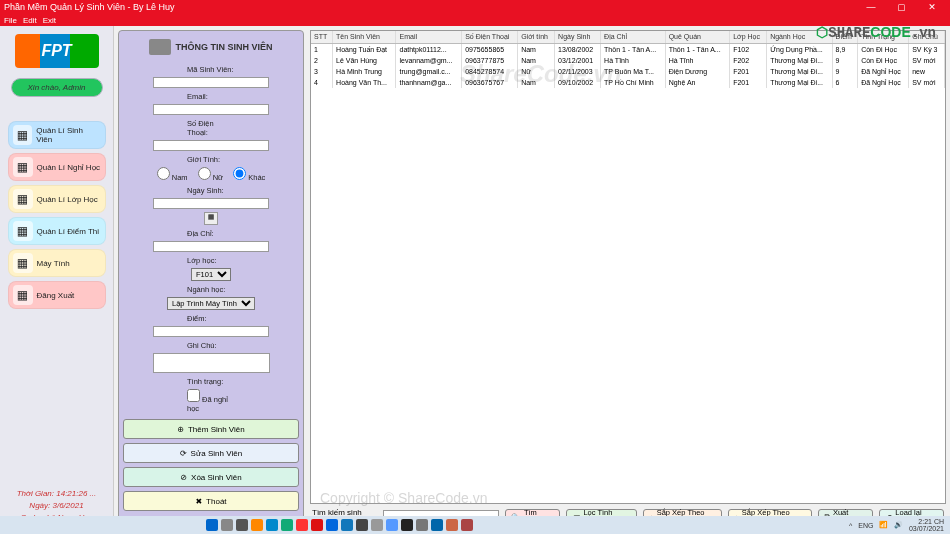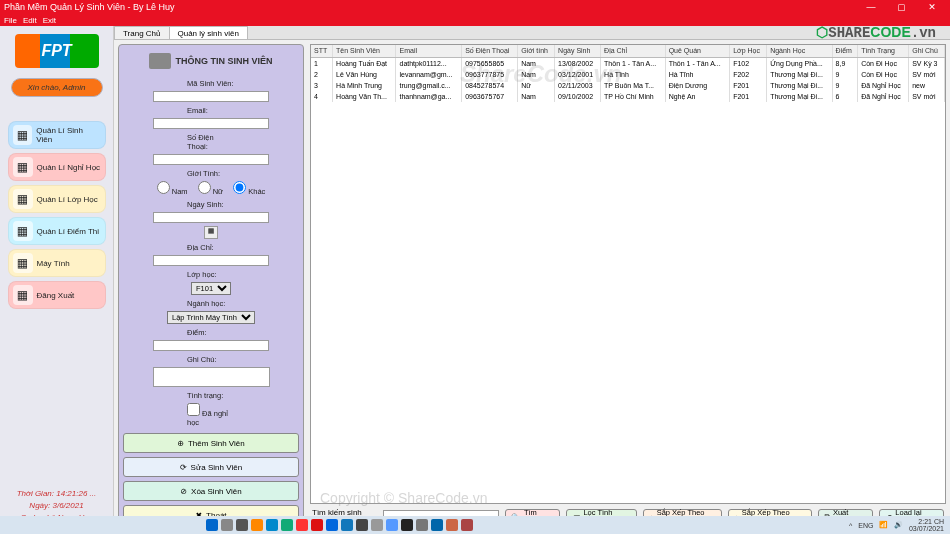--- a/index.html
+++ b/index.html
@@ -8,21 +8,21 @@
 .titlebar { height: 14px; background: #e81123; color: #fff; font-size: 9px; display: flex; align-items: center; padding: 0 4px; justify-content: space-between; }
 .titlebar .controls span { display: inline-block; width: 28px; text-align: center; font-size: 9px; }
 
 .menubar { height: 12px; background: #e81123; color: #fff; font-size: 8px; display: flex; align-items: center; gap: 6px; padding: 0 4px; }
 
 .app-body { display: flex; height: 508px; }
 
 
 .sidebar { width: 114px; background: #e8e8f0; border-right: 1px solid #ccc; display: flex; flex-direction: column; align-items: center; padding: 4px 8px; }
 .logo { width: 84px; height: 34px; background: linear-gradient(90deg,#f60 30%,#08c 30%,#08c 65%,#0a0 65%); border-radius: 4px; margin: 4px 0 10px; color: #fff; font-weight: bold; font-size: 16px; display: flex; align-items: center; justify-content: center; font-style: italic; }
-.greeting { width: 92px; background: #f97316; border: 1px solid #b0b0c0; border-radius: 10px; font-size: 8px; text-align: center; padding: 4px 0; margin-bottom: 20px; color: #333; font-style: italic; }
+.greeting { width: 92px; background: #22c55e; border: 1px solid #b0b0c0; border-radius: 10px; font-size: 8px; text-align: center; padding: 4px 0; margin-bottom: 20px; color: #333; font-style: italic; }
 .nav-btn { width: 98px; height: 28px; border-radius: 8px; margin: 4px 0; font-size: 8px; display: flex; align-items: center; padding: 0 4px; color: #222; border: 1px solid rgba(0,0,0,.05); gap: 4px; cursor: pointer; }
 .nav-btn .nicon { width: 20px; height: 20px; background: rgba(255,255,255,.6); border-radius: 4px; display: flex; align-items: center; justify-content: center; font-size: 12px; }
 .nb-blue { background: #bde3ff; } .nb-red { background: #ffc7c7; } .nb-yel { background: #fff2c7; } .nb-cyan { background: #c7f2ff; }
 .sidebar-footer { margin-top: auto; text-align: center; font-size: 8px; color: #c33; font-style: italic; line-height: 1.5; padding-bottom: 6px; }
 
 
 .main { flex: 1; display: flex; flex-direction: column; background: #f0f0f0; }
 .tabs { height: 14px; display: flex; background: #e4e4e4; border-bottom: 1px solid #bbb; }
 .tab { font-size: 8px; padding: 2px 8px; border: 1px solid #bbb; border-bottom: none; background: #f0f0f0; margin-right: -1px; cursor: pointer; }
 .tab.active { background: #fff; }
@@ -119,24 +119,20 @@
         </div>
       </div>
     <div class="sidebar-footer">
       <div>Thời Gian: 14:21:26 ...</div>
       <div>Ngày: 3/6/2021</div>
       <div>Coder: Lê Ngọc Huy</div>
     </div>
   </div>
 
   <div class="main">
-    <div class="tabs">
-      <div class="tab">Trang Chủ</div>
-      <div class="tab active">Quản lý sinh viên</div>
-    </div>
 
     <div class="content">
 
       <div class="form-panel">
         <div class="form-title">
           <span class="ficon"></span>
           <span>THÔNG TIN SINH VIÊN</span>
         </div>
         <div class="frow">
             <label>Mã Sinh Viên:</label>

